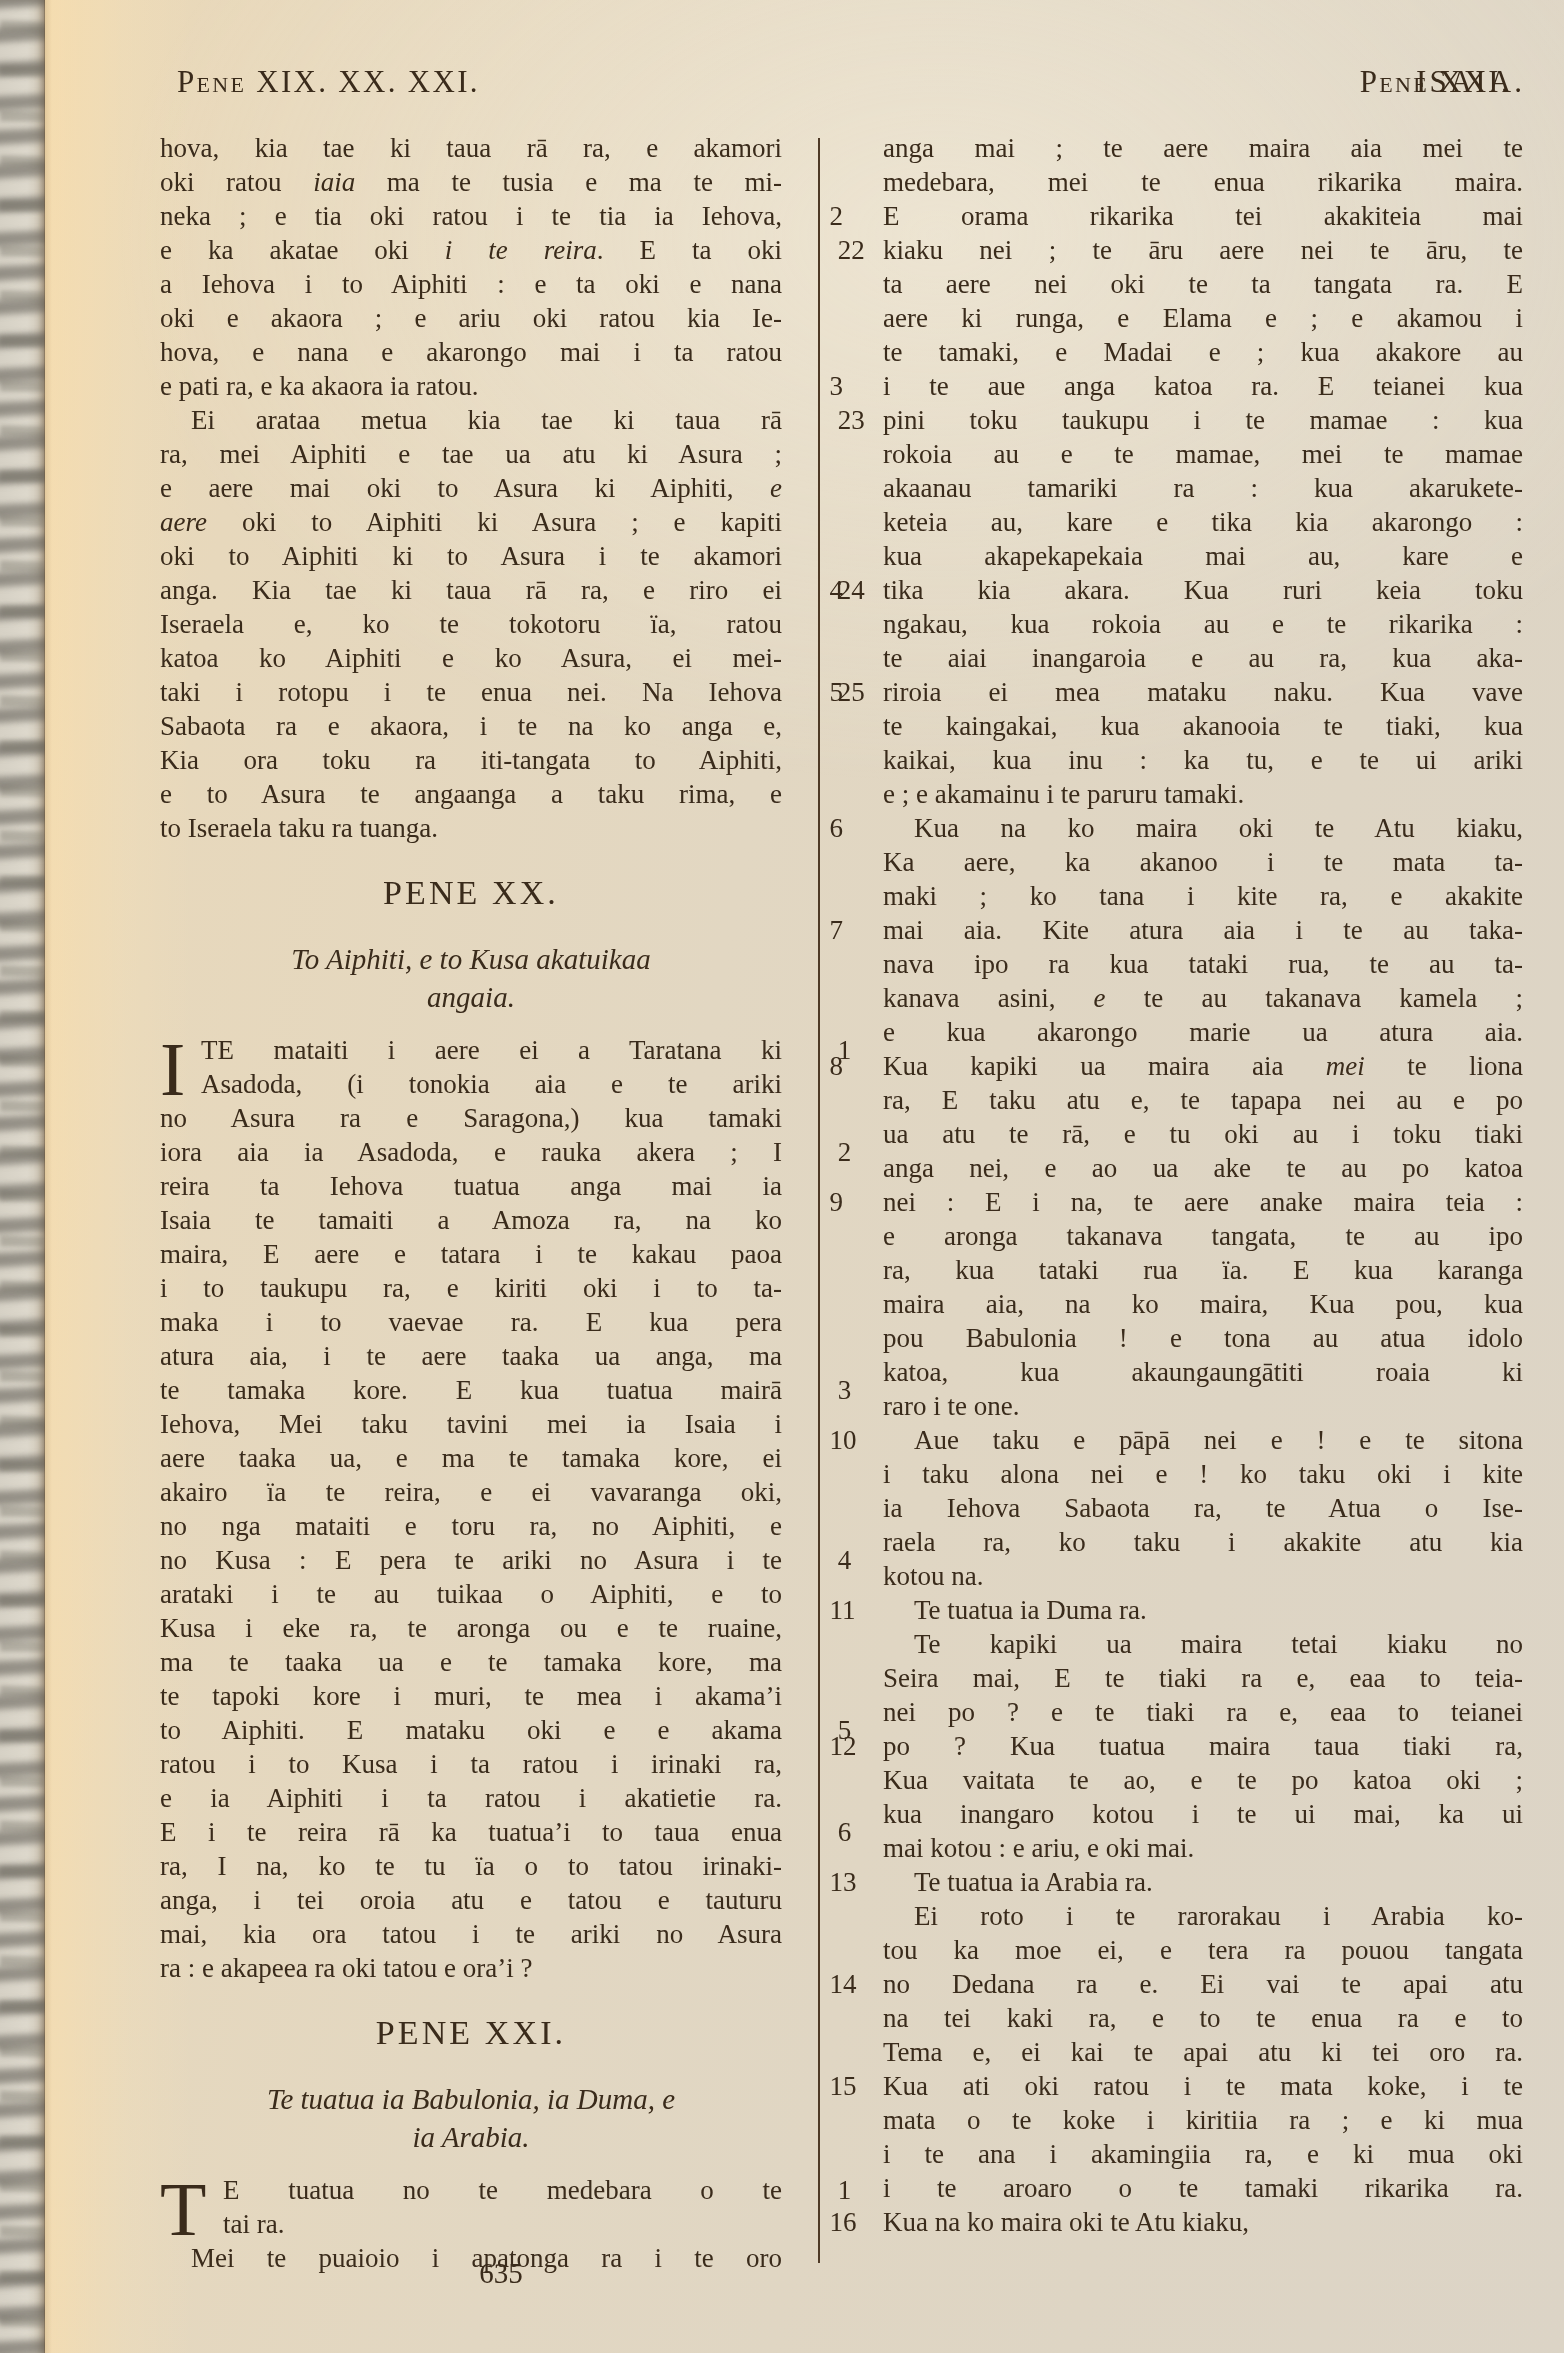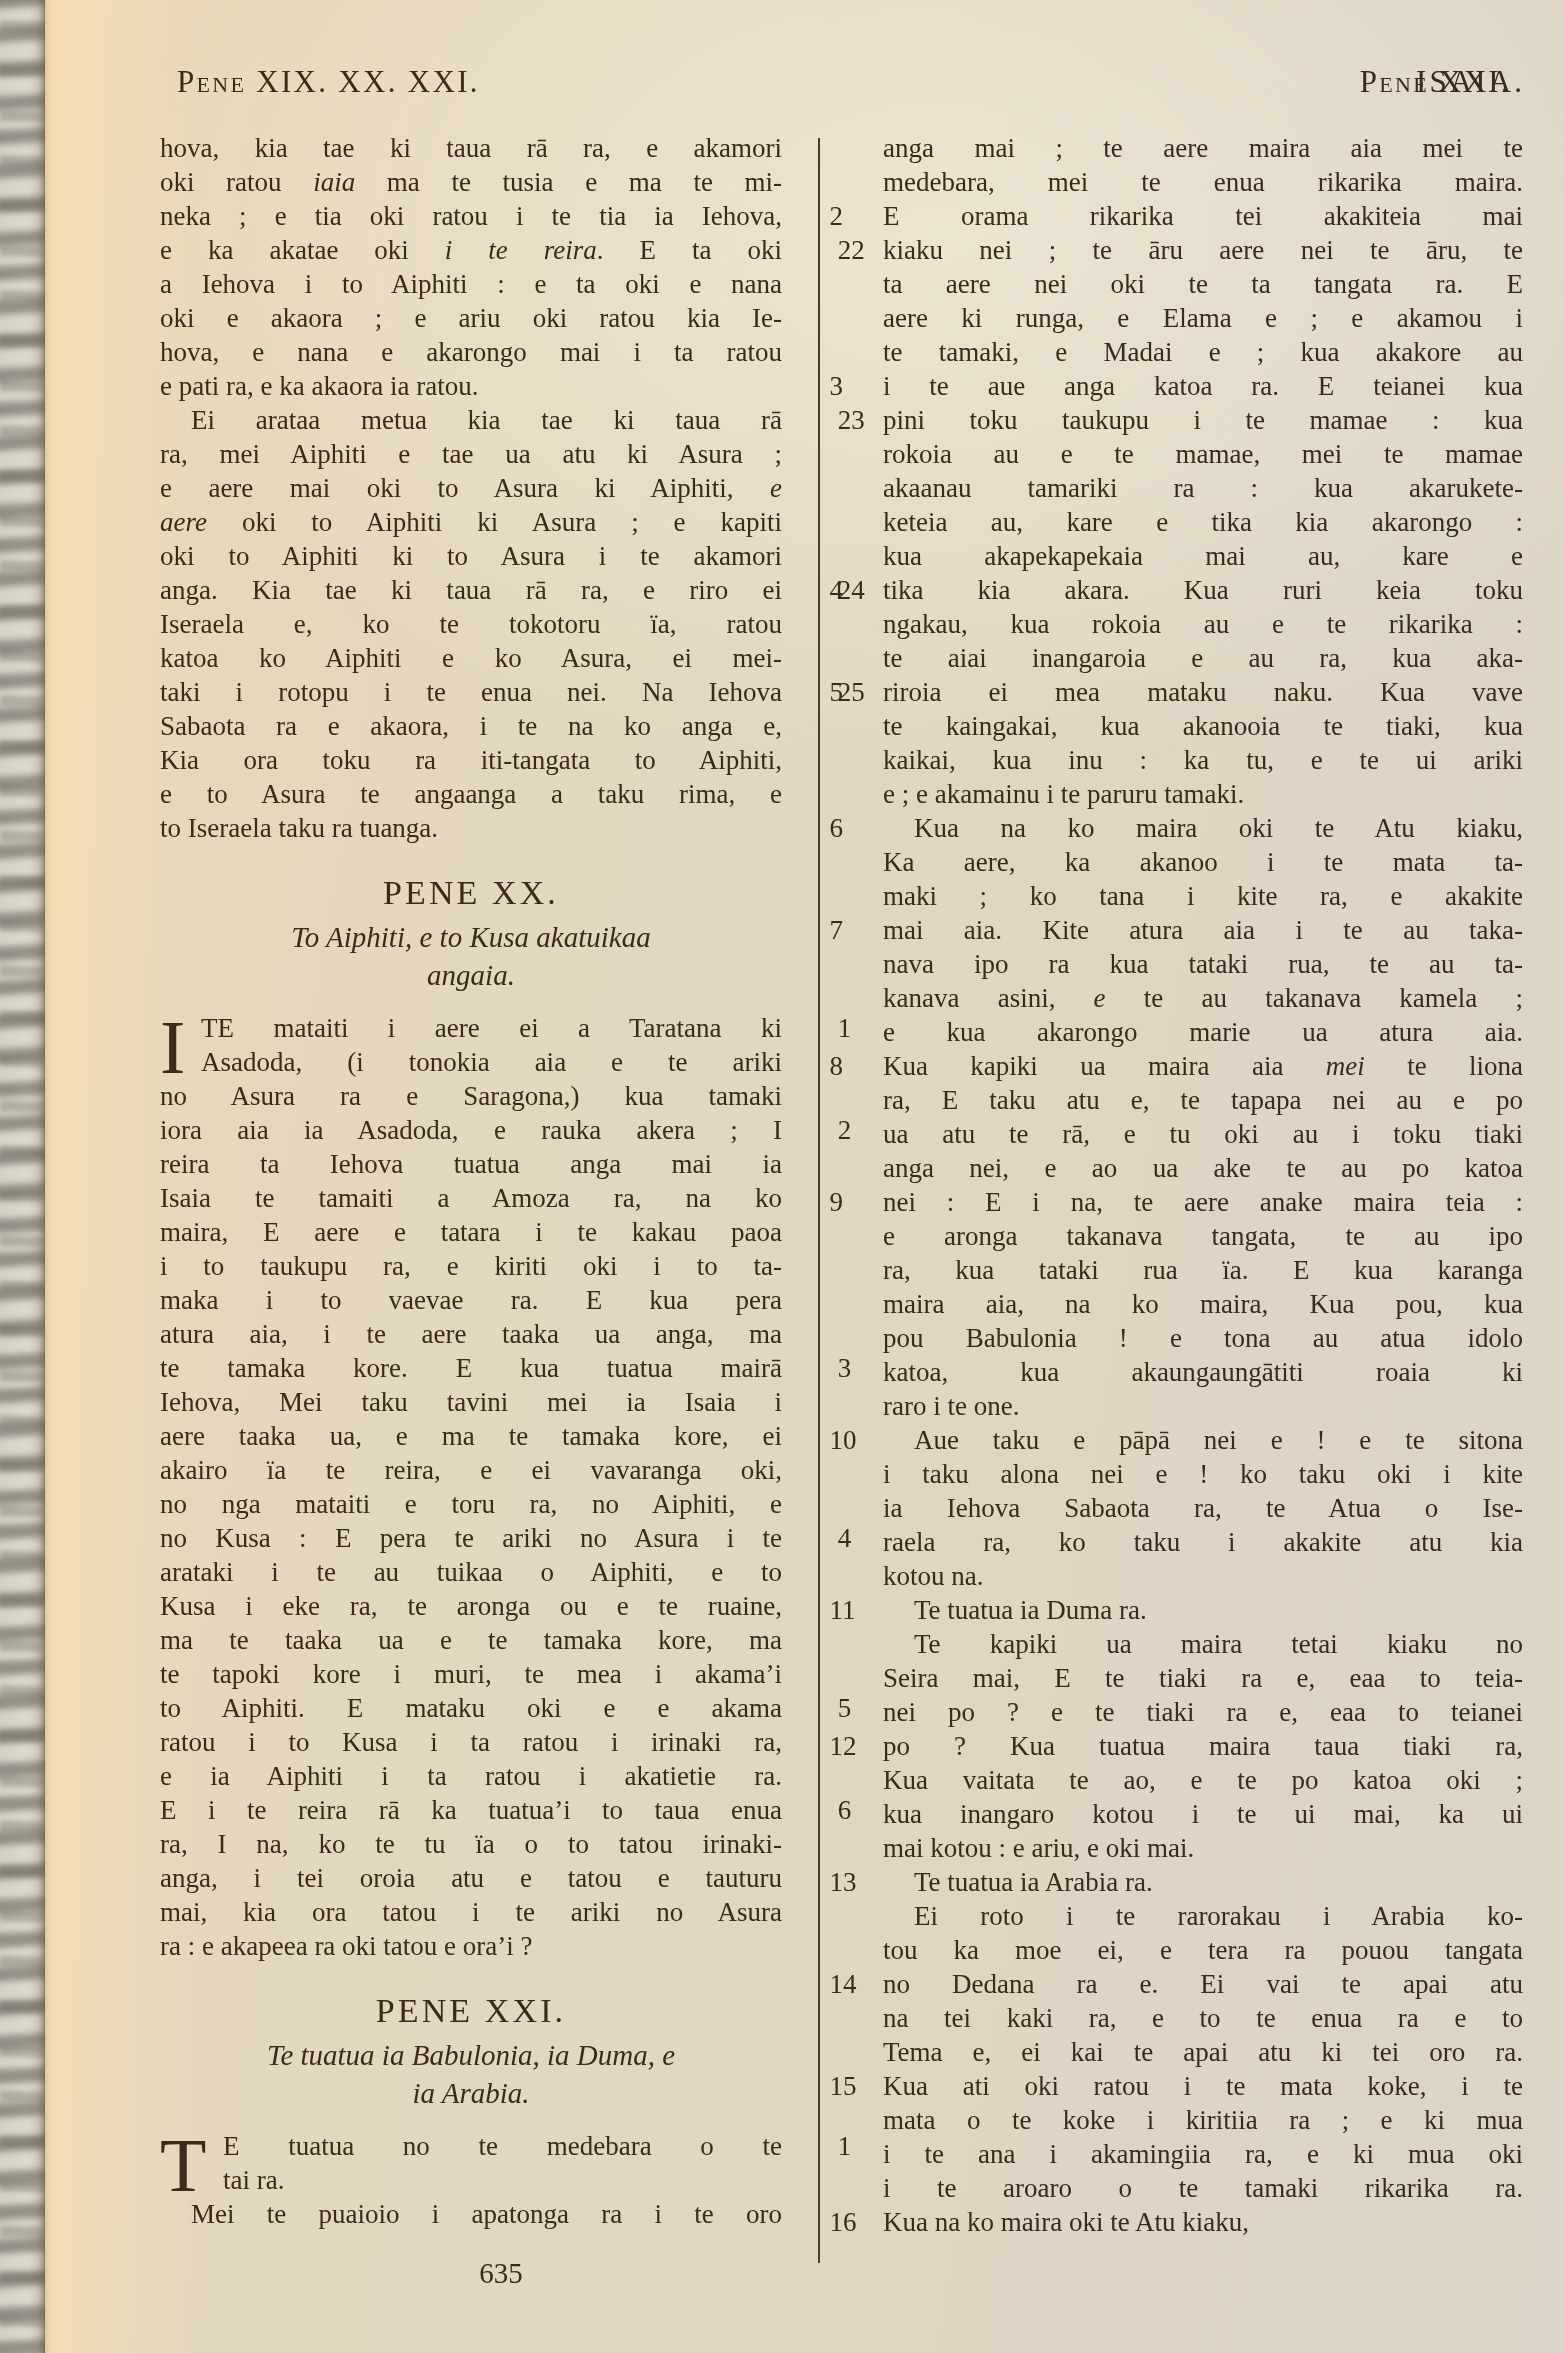--- a/index.html
+++ b/index.html
@@ -53,21 +53,21 @@
   .line{
     position:relative;height:34px;line-height:34px;font-size:27px;
     text-align:justify;text-align-last:justify;
   }
   .line.end{text-align-last:left;}
   .line.ind{text-indent:31px;}
   .vnum{position:absolute;top:0;font-size:27px;line-height:34px;text-indent:0;width:44px;}
   .col-left .vnum{left:calc(100% + 7.8px);text-align:left;margin-left:48px;}
   .col-right .vnum{right:calc(100% + 9.4px);text-align:right;}
   .chap-heading{margin-top:27px;height:41px;line-height:41px;font-size:34px;text-align:center;letter-spacing:3.1px;}
-  .chap-subtitle{margin-top:5px;font-style:italic;font-size:29px;text-align:center;}
+  .chap-subtitle{margin-top:27px;font-style:italic;font-size:29px;text-align:center;}
   .chap-subtitle div{height:38px;line-height:38px;}
   .block.para{position:relative;margin-top:17px;}
   .dropcap{position:absolute;left:0;top:3.9px;font-size:76px;line-height:64px;}
   .dcpad{padding-left:var(--dcw,47px);}
   .page-number{
     position:absolute;left:160px;width:622px;top:2257px;
     text-align:center;font-size:29px;transform:translateX(30px);
   }
 </style>
 </head>

